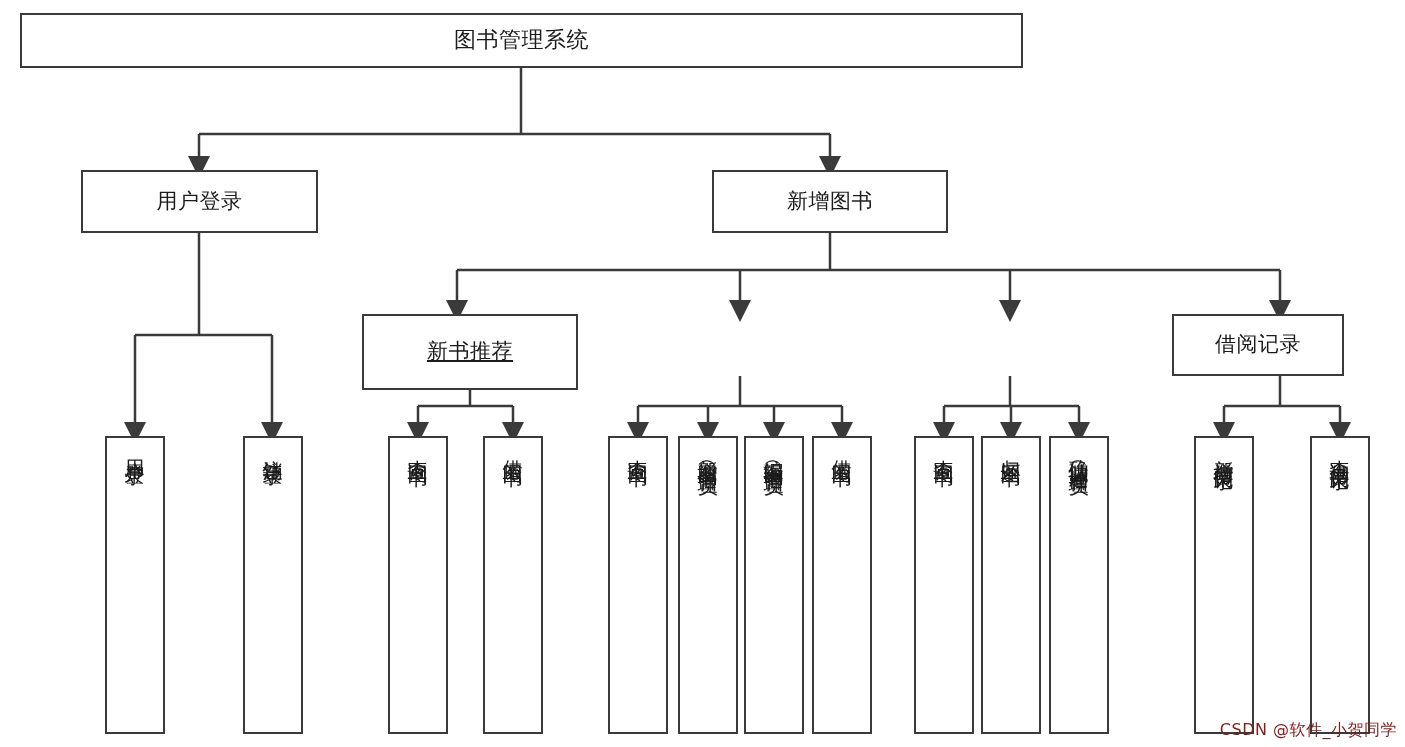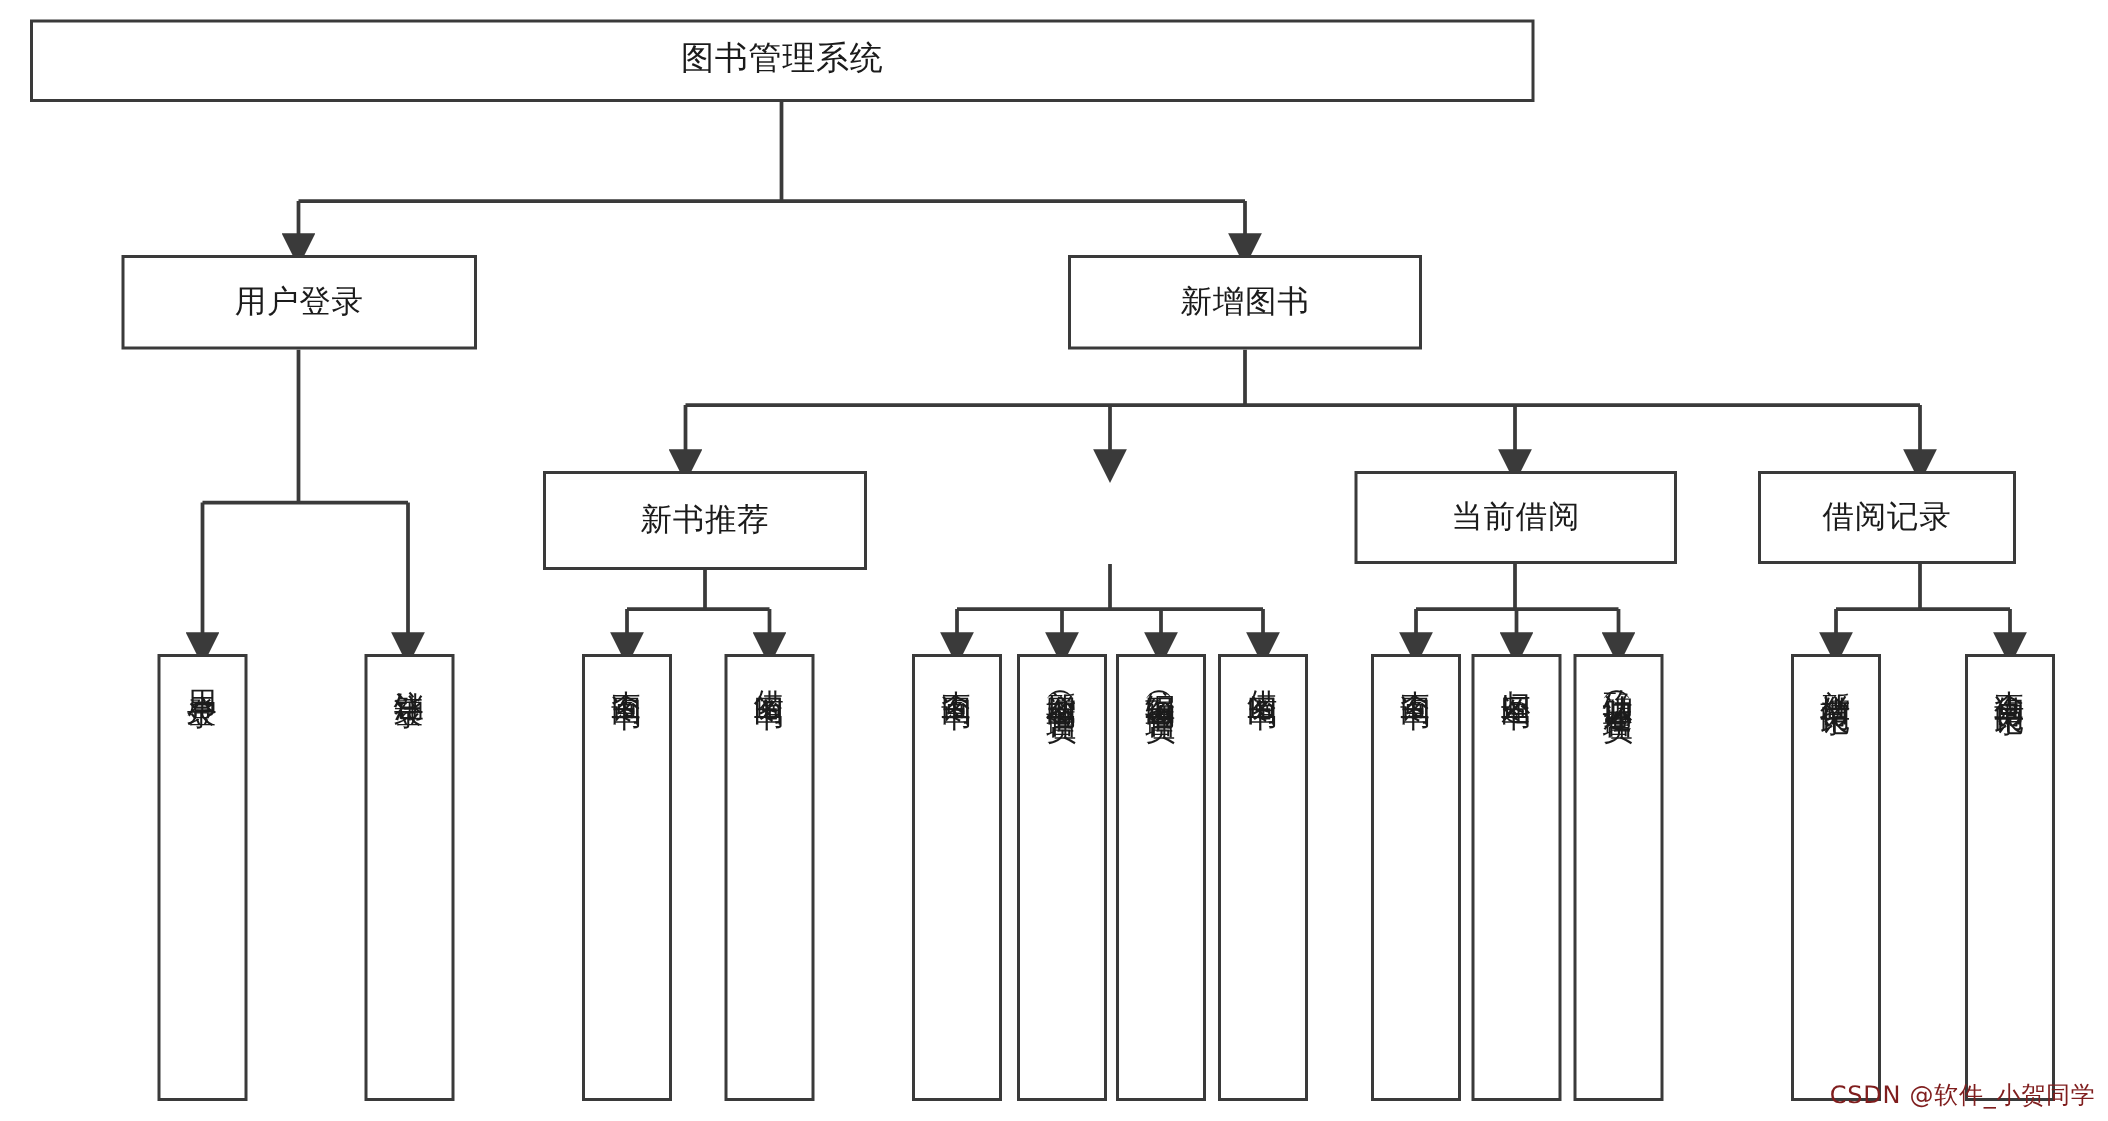--- a/index.html
+++ b/index.html
@@ -129,25 +129,22 @@
     <span class="label">图书管理系统</span>
   </div>
 
   <div class="node horizontal" style="left:81px; top:170px; width:237px; height:63px;">
     <span class="label">用户登录</span>
   </div>
   <div class="node horizontal" style="left:712px; top:170px; width:236px; height:63px;">
     <span class="label">新增图书</span>
   </div>
 
-  <div class="node horizontal" style="left:362px; top:314px; width:216px; height:66px;">
+  <div class="node horizontal" style="left:362px; top:314px; width:216px; height:76px;text-decoration:underline;">
     <span class="label">新书推荐</span>
-  </div>
-  <div class="node horizontal" style="left:903px; top:314px; width:215px; height:62px;">
-    <span class="label">当前借阅</span>
   </div>
   <div class="node horizontal" style="left:1172px; top:314px; width:172px; height:62px;">
     <span class="label">借阅记录</span>
   </div>
 
   <div class="node vertical" style="left:105px; top:436px; width:60px; height:298px;">
     <span class="label">用户登录</span>
   </div>
   <div class="node vertical" style="left:243px; top:436px; width:60px; height:298px;">
     <span class="label">注销登录</span>

